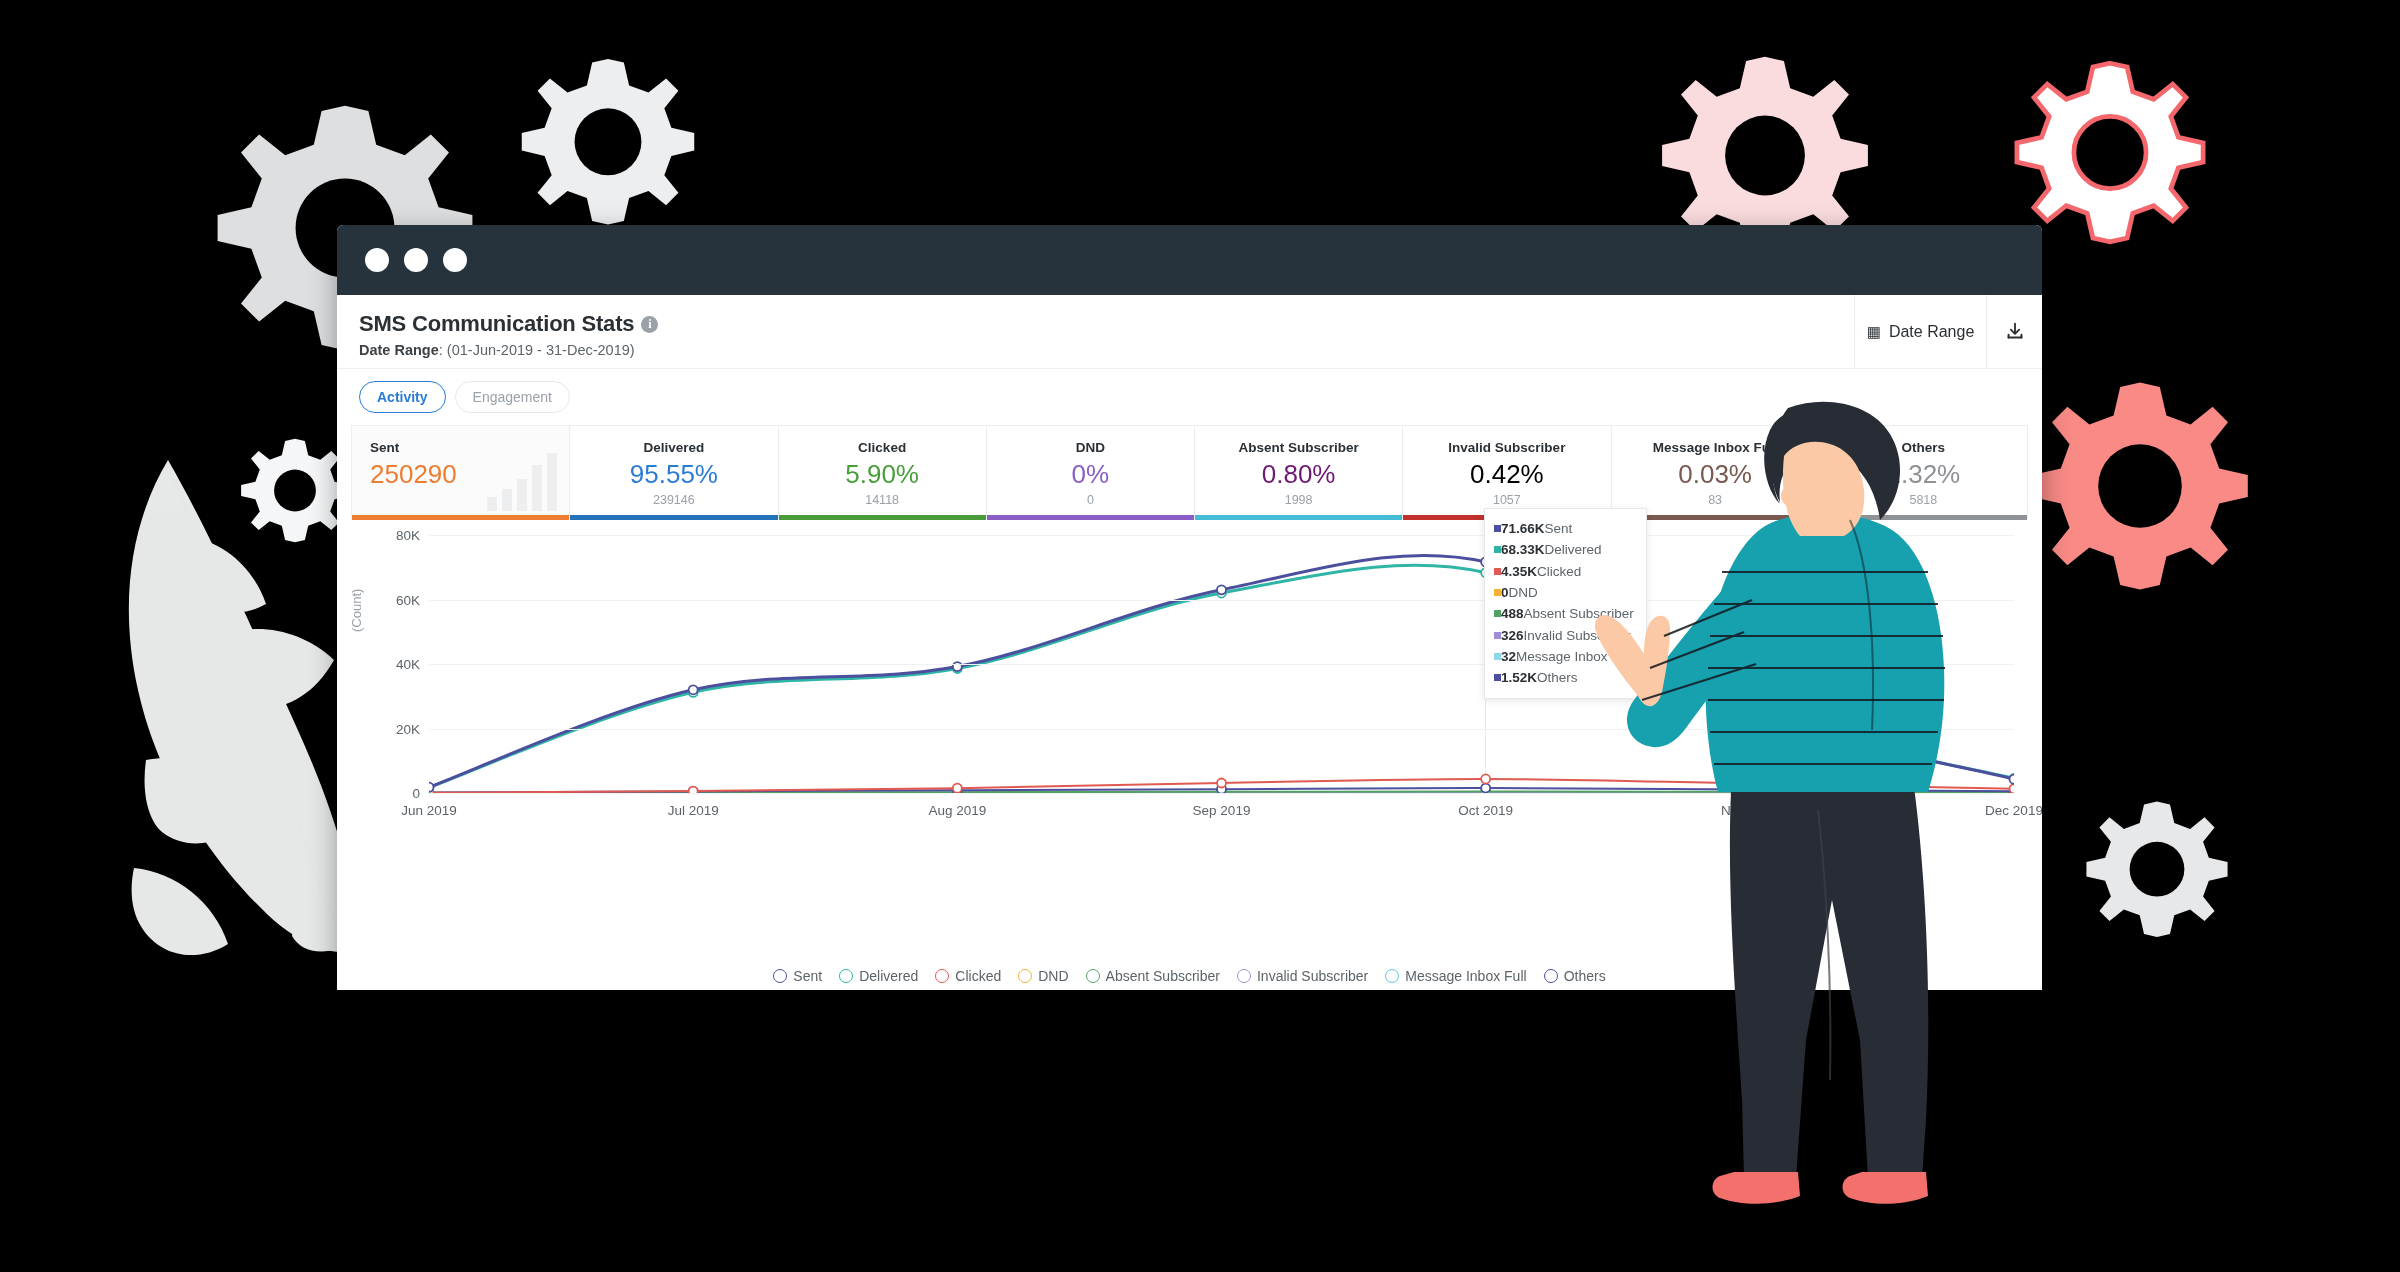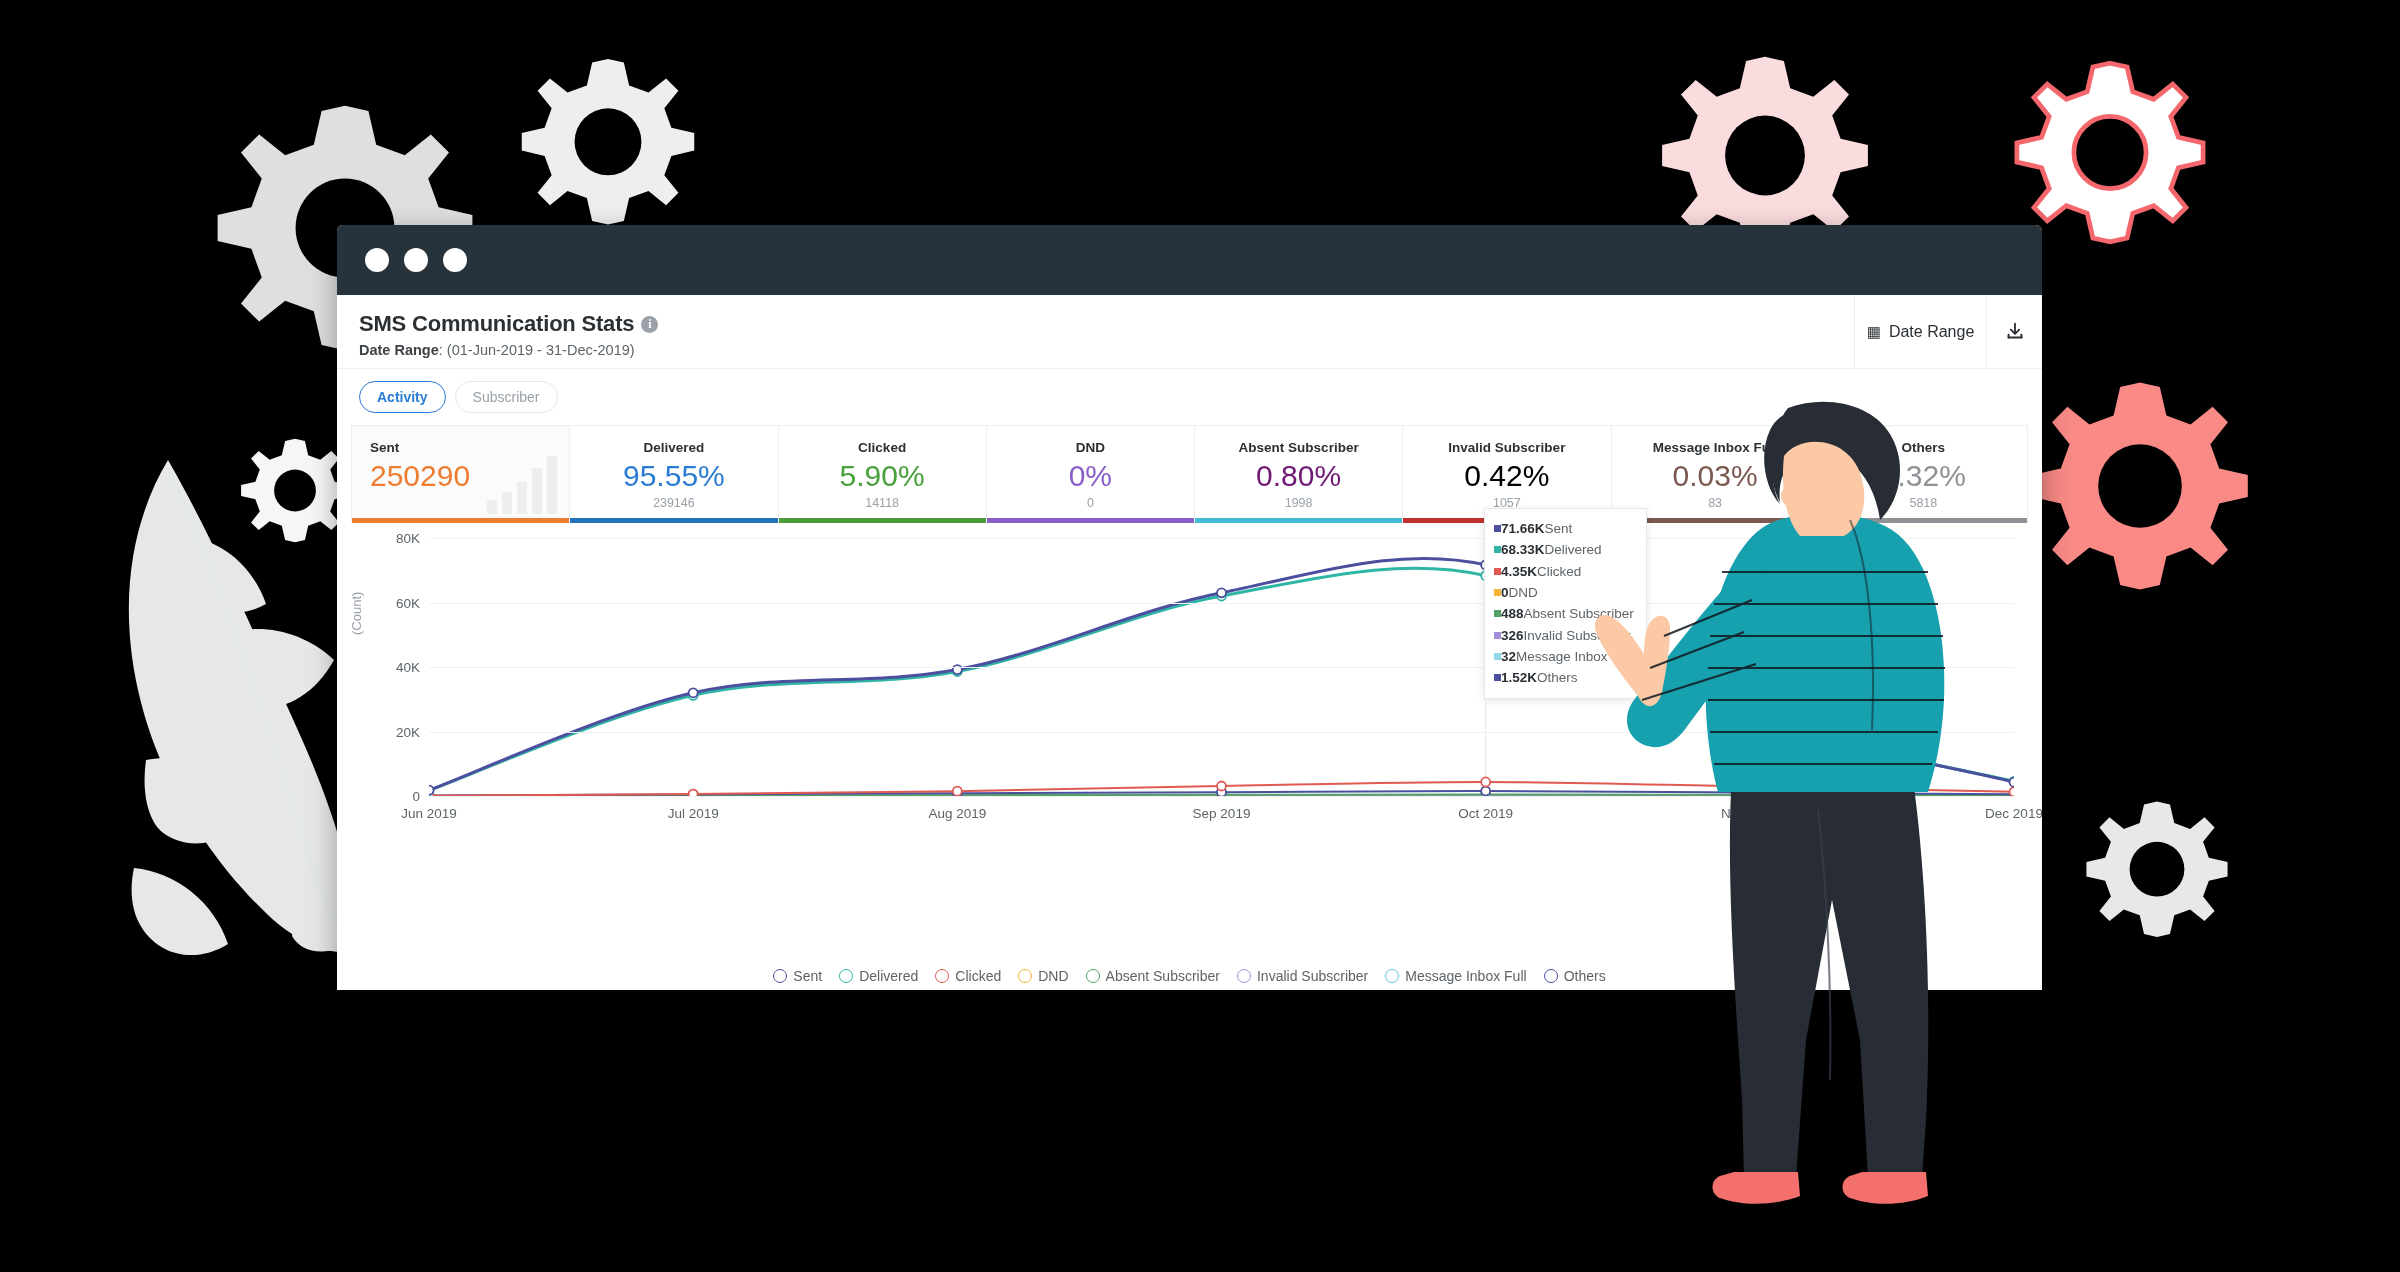--- a/index.html
+++ b/index.html
@@ -78,21 +78,21 @@
   .stat {
     flex: 1 1 0; position: relative;
     padding: 14px 8px 12px;
     text-align: center;
     border-right: 1px solid #eceef0;
     min-height: 88px;
   }
   .stat:last-child { border-right: none; }
   .stat.sent { text-align: left; padding-left: 18px; background: #fbfbfb; }
   .stat-label { font-size: 13.5px; font-weight: bold; color: #2b3035; }
-  .stat-value { font-size: 30px; margin-top: 4px; font-weight: normal; }
+  .stat-value { font-size: 26px; margin-top: 4px; font-weight: normal; }
   .stat-sub { font-size: 12.5px; color: #9aa1a8; margin-top: 3px; }
   .stat-rule { position: absolute; left: 0; right: 0; bottom: -1px; height: 5px; }
   .sparkbars {
     position: absolute; right: 12px; bottom: 8px;
     display: flex; align-items: flex-end; gap: 5px; height: 58px;
   }
   .sparkbars i { display: block; width: 10px; background: #eceef0; }
 
   
   #chart-area { position: relative; margin: 8px 14px 0 14px; height: 300px; }
@@ -227,21 +227,21 @@
           <svg width="22" height="22" viewBox="0 0 24 24">
             <path d="M12 3 v10 M7.5 9.5 L12 14 L16.5 9.5" stroke="#2b3035" stroke-width="2" fill="none" stroke-linecap="round" stroke-linejoin="round"></path>
             <path d="M5 18 h14" stroke="#2b3035" stroke-width="2.4" stroke-linecap="round"></path>
             <path d="M5 15 v3 M19 15 v3" stroke="#2b3035" stroke-width="2.2" stroke-linecap="round"></path>
           </svg>
         </div>
       </div>
 
       <div class="tabs">
         <div class="tab active">Activity</div>
-        <div class="tab inactive">Subscriber</div>
+        <div class="tab inactive">Engagement</div>
       </div>
 
       <div class="stats" id="stats">
           <div class="stat sent">
             <div class="stat-label">Sent</div>
             <div class="stat-value" style="color:#ed7d31">250290</div>
             <span class="sparkbars">
               <i style="height:14px"></i>
               <i style="height:22px"></i>
               <i style="height:32px"></i>

